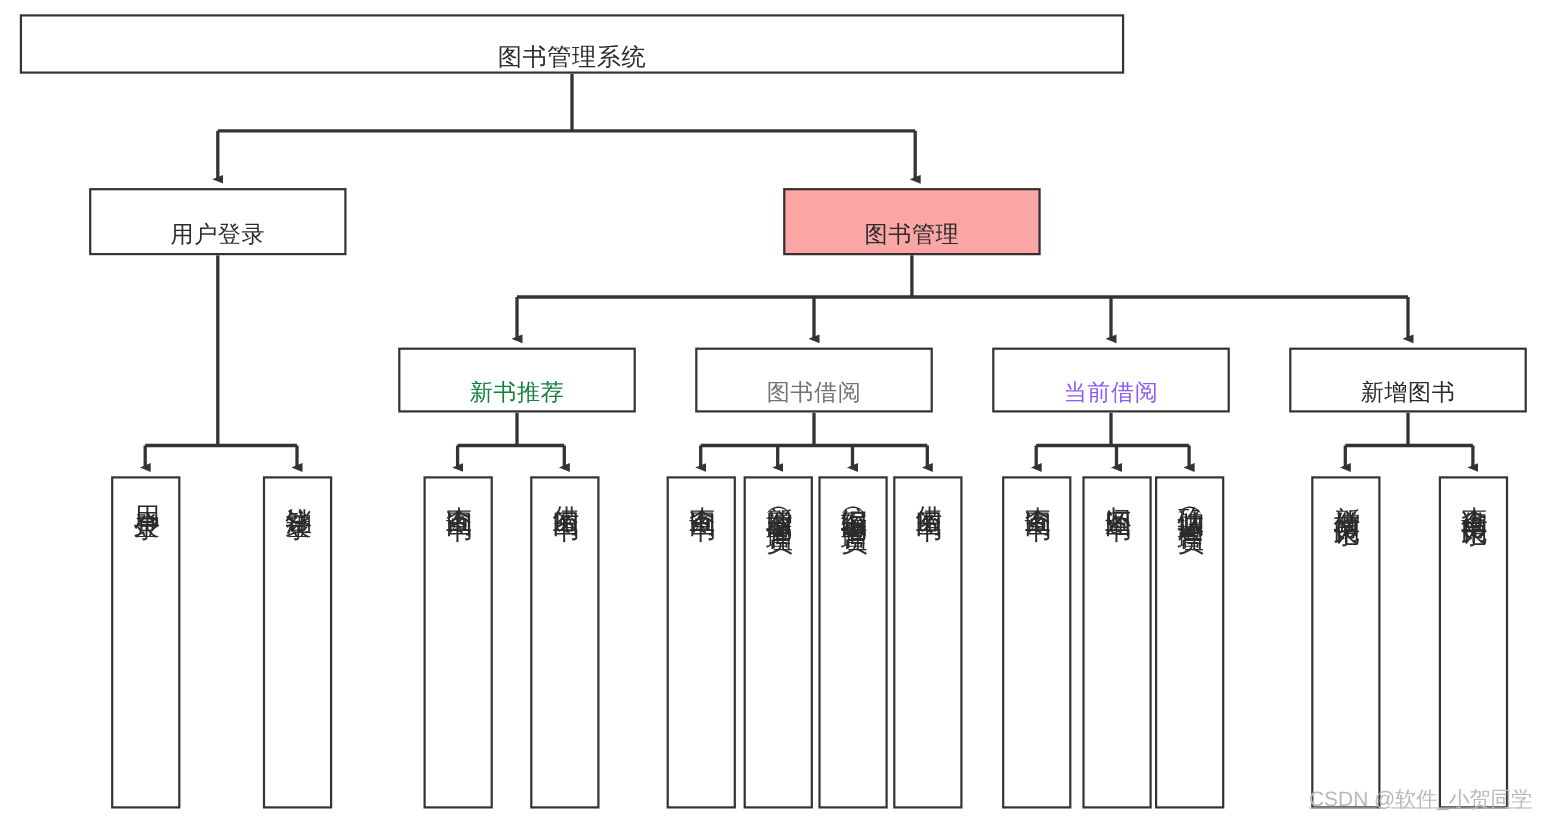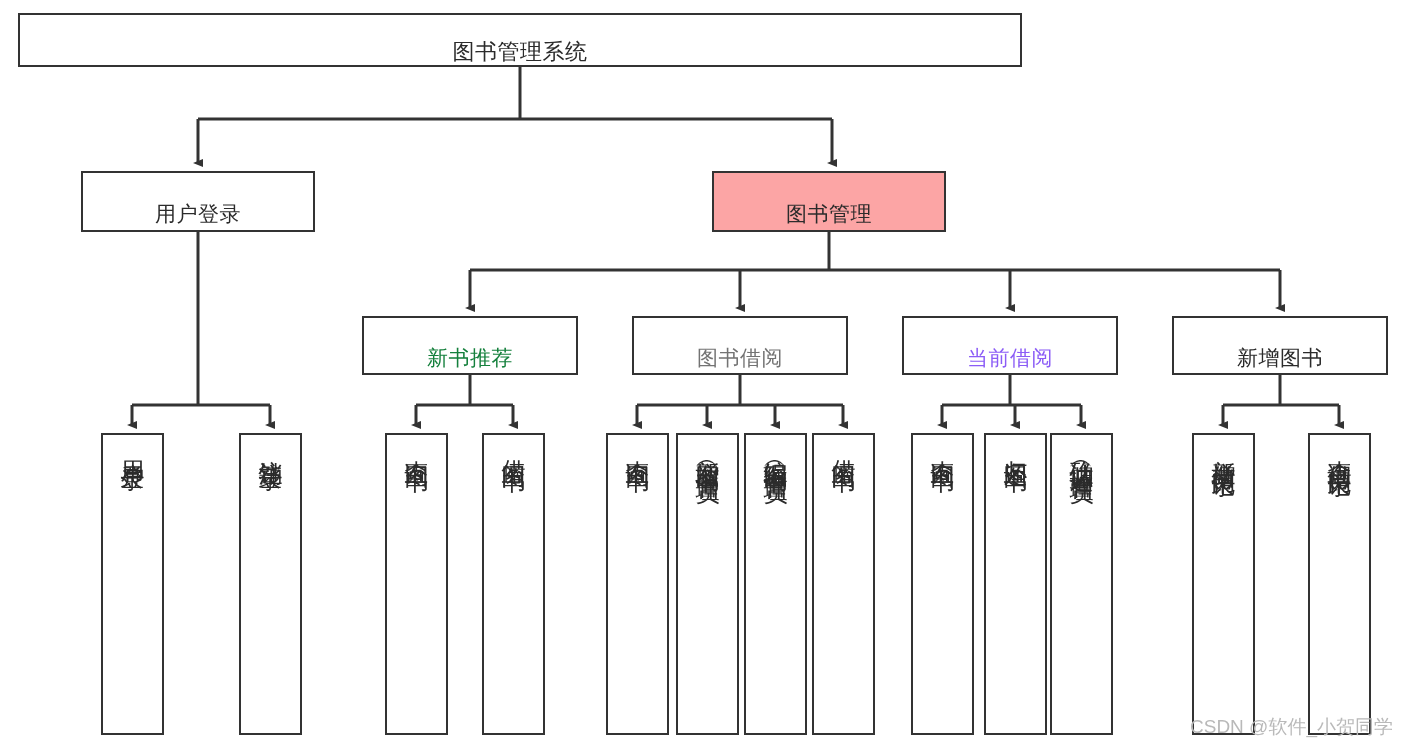--- a/index.html
+++ b/index.html
@@ -181,15 +181,15 @@
   <div class="node vert" style="left: 1050px; top: 433px; width: 63px; height: 302px; border-color: rgb(51, 51, 51); background: rgb(255, 255, 255); color: rgb(43, 43, 43);">
     <span class="label">确认归还（管理员）</span>
   </div>
   <div class="node vert" style="left: 1192px; top: 433px; width: 63px; height: 302px; border-color: rgb(51, 51, 51); background: rgb(255, 255, 255); color: rgb(43, 43, 43);">
     <span class="label">新增借阅记录</span>
   </div>
   <div class="node vert" style="left: 1308px; top: 433px; width: 63px; height: 302px; border-color: rgb(51, 51, 51); background: rgb(255, 255, 255); color: rgb(43, 43, 43);">
     <span class="label">查询借阅记录</span>
   </div>
 
-  <div class="watermark" style="left: 1190px; top: 714px; color: rgb(185, 185, 185);">CSDN @软件_小贺同学</div>
+  <div class="watermark" style="left: 1190px; top: 714px; color: rgb(185, 185, 185); text-decoration: underline;">CSDN @软件_小贺同学</div>
 
 </div>
 
 </body></html>

